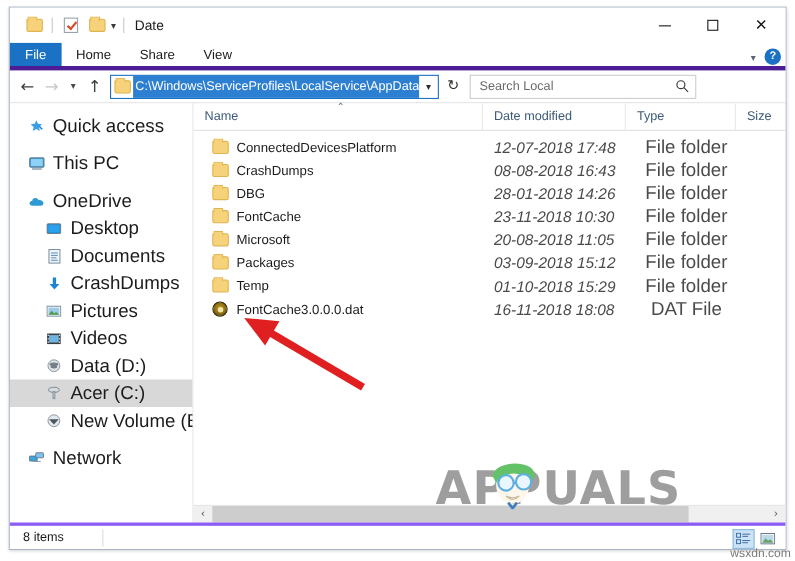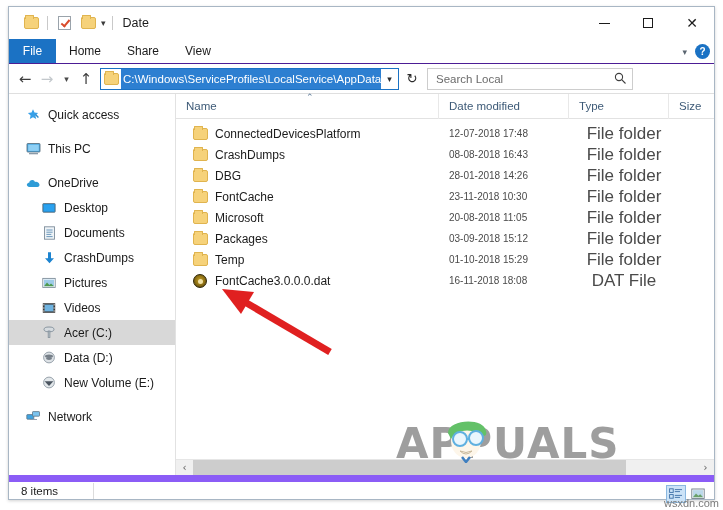--- a/index.html
+++ b/index.html
@@ -85,21 +85,21 @@
     font-size: 12px; color: #1b1b1b;
   }
   .wc .min { display:block; width: 11px; height: 1px; background:#1b1b1b; }
   .wc .max { display:block; width: 10px; height: 10px; border: 1px solid #1b1b1b; }
   .wc .cls { font-size: 14px; line-height: 1; font-family: "DejaVu Sans", sans-serif; }
 
   
   .ribbon {
     height: 25px; flex: 0 0 25px;
     display: flex; align-items: stretch;
-    border-bottom: 1px solid #4c1d95;
+    border-bottom: 4px solid #4c1d95;
     position: relative;
     background: #ffffff;
   }
   .tab {
     display: flex; align-items: center; justify-content: center;
     padding: 0 13px;
     font-size: 12px; color: #1b1b1b;
   }
   .tab.file {
     background: #1b72c4; color: #ffffff;
@@ -186,21 +186,21 @@
   }
   .sidebar {
     width: 167px; flex: 0 0 167px;
     background: #ffffff;
     border-right: 1px solid #e2e2e2;
     padding-top: 8px;
     overflow: hidden;
   }
   .nav-item {
     height: 25px; display: flex; align-items: center;
-    font-size: 12px; color: #1b1b1b;
+    font-size: 17px; color: #1b1b1b;
     padding-left: 14px;
     white-space: nowrap;
   }
   .nav-item.indent { padding-left: 30px; }
   .nav-item.selected { background: #d8d8d8; }
   .nav-item.gap { margin-top: 9px; }
   .nav-ico {
     width: 20px; flex: 0 0 20px;
     display: flex; align-items: center; justify-content: center;
     margin-right: 5px;
@@ -239,21 +239,21 @@
     font-size: 12px; color: #1b1b1b;
   }
   .cell-name {
     width: 263px; flex: 0 0 263px;
     display: flex; align-items: center;
     padding-left: 14px;
     white-space: nowrap;
   }
   .cell-date {
     width: 130px; flex: 0 0 130px; padding-left: 10px;
-    color: #4a4a4a; font-size: 10px; white-space: nowrap;
+    color: #4a4a4a; font-size: 14px; white-space: nowrap; font-style: italic;
   }
   .cell-type {
     width: 100px; flex: 0 0 100px; padding-left: 10px;
     color: #4a4a4a; font-size: 17px; white-space: nowrap; text-align: center;
   }
   .row-ico {
     width: 20px; flex: 0 0 20px;
     display: flex; align-items: center; justify-content: center;
     margin-right: 5px;
   }
@@ -282,21 +282,21 @@
   }
   .hs-track { flex: 1 1 auto; height: 16px; position: relative; background: #f0f0f0; }
   .hs-thumb {
     position: absolute; left: 0; top: 0; height: 16px;
     width: 86%; background: #cdcdcd;
   }
 
   
   .statusbar {
     height: 24px; flex: 0 0 24px;
-    border-top: 7px solid #8b5cf6;
+    border-top: 3px solid #8b5cf6;
     display: flex; align-items: center;
     background: #ffffff;
     position: relative;
     gap: 23px;
   }
   .status-text {
     font-size: 11.5px; color: #1b1b1b;
     padding-left: 12px;
   }
   .status-div {
@@ -494,39 +494,39 @@
               <rect x="1.3" y="5.4" width="1.1" height="1.2" fill="#e8e8e8"></rect>
               <rect x="1.3" y="8.4" width="1.1" height="1.2" fill="#e8e8e8"></rect>
               <rect x="11.6" y="2.2" width="1.1" height="1.2" fill="#e8e8e8"></rect>
               <rect x="11.6" y="5.4" width="1.1" height="1.2" fill="#e8e8e8"></rect>
               <rect x="11.6" y="8.4" width="1.1" height="1.2" fill="#e8e8e8"></rect>
             </svg>
           </span>
           <span>Videos</span>
         </div>
 
-        <div class="nav-item indent selected">
-          <span class="nav-ico">
-            <svg width="14" height="13" viewBox="0 0 14 13">
-              <ellipse cx="7" cy="3.4" rx="5" ry="2.4" fill="#d6dbdf" stroke="#7f8c97" stroke-width="0.9"></ellipse>
-              <rect x="6.2" y="5" width="1.7" height="6.4" fill="#c3cbd1" stroke="#7f8c97" stroke-width="0.8"></rect>
-            </svg>
-          </span>
-          <span>Acer (C:)</span>
-        </div>
-
         <div class="nav-item indent">
           <span class="nav-ico">
             <svg width="14" height="13" viewBox="0 0 14 13">
               <circle cx="7" cy="6.5" r="5.4" fill="#dde2e6" stroke="#8e9aa4" stroke-width="0.9"></circle>
               <ellipse cx="7" cy="5.2" rx="4" ry="1.7" fill="#767f88"></ellipse>
               <ellipse cx="7" cy="7.6" rx="3" ry="1.3" fill="#767f88"></ellipse>
             </svg>
           </span>
           <span>Data (D:)</span>
+        </div>
+
+        <div class="nav-item indent selected">
+          <span class="nav-ico">
+            <svg width="14" height="13" viewBox="0 0 14 13">
+              <ellipse cx="7" cy="3.4" rx="5" ry="2.4" fill="#d6dbdf" stroke="#7f8c97" stroke-width="0.9"></ellipse>
+              <rect x="6.2" y="5" width="1.7" height="6.4" fill="#c3cbd1" stroke="#7f8c97" stroke-width="0.8"></rect>
+            </svg>
+          </span>
+          <span>Acer (C:)</span>
         </div>
 
         <div class="nav-item indent">
           <span class="nav-ico">
             <svg width="14" height="13" viewBox="0 0 14 13">
               <circle cx="7" cy="6.5" r="5.4" fill="#e2e7ea" stroke="#8e9aa4" stroke-width="0.9"></circle>
               <path d="M2.6 5.2 H11.4 L7 10 Z" fill="#4b5560"></path>
             </svg>
           </span>
           <span>New Volume (E:)</span>

